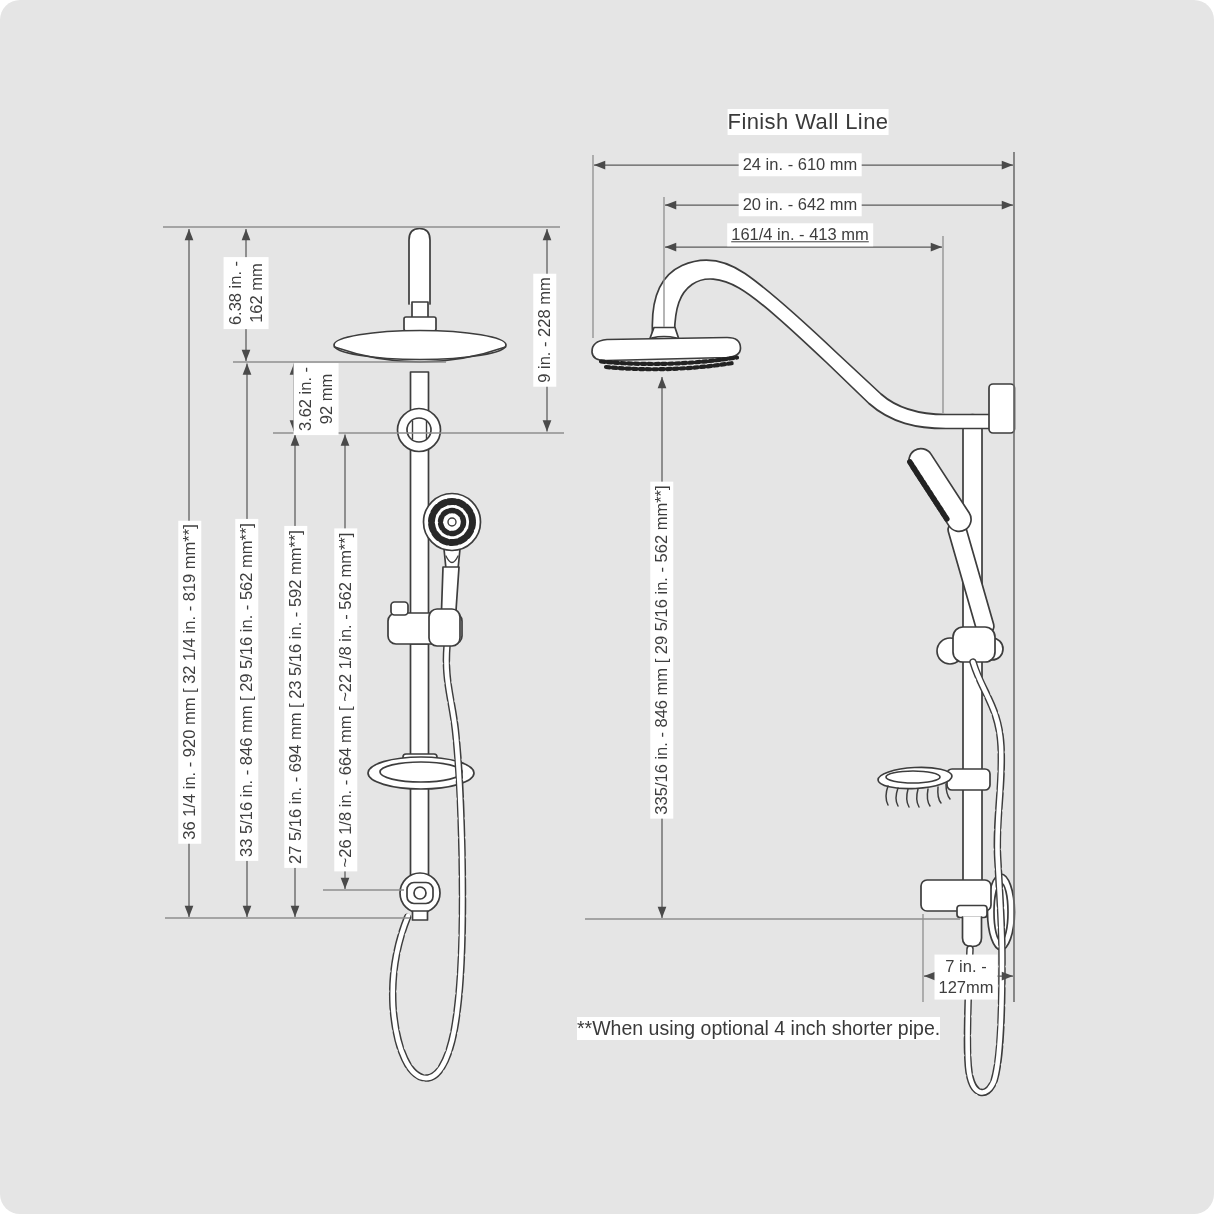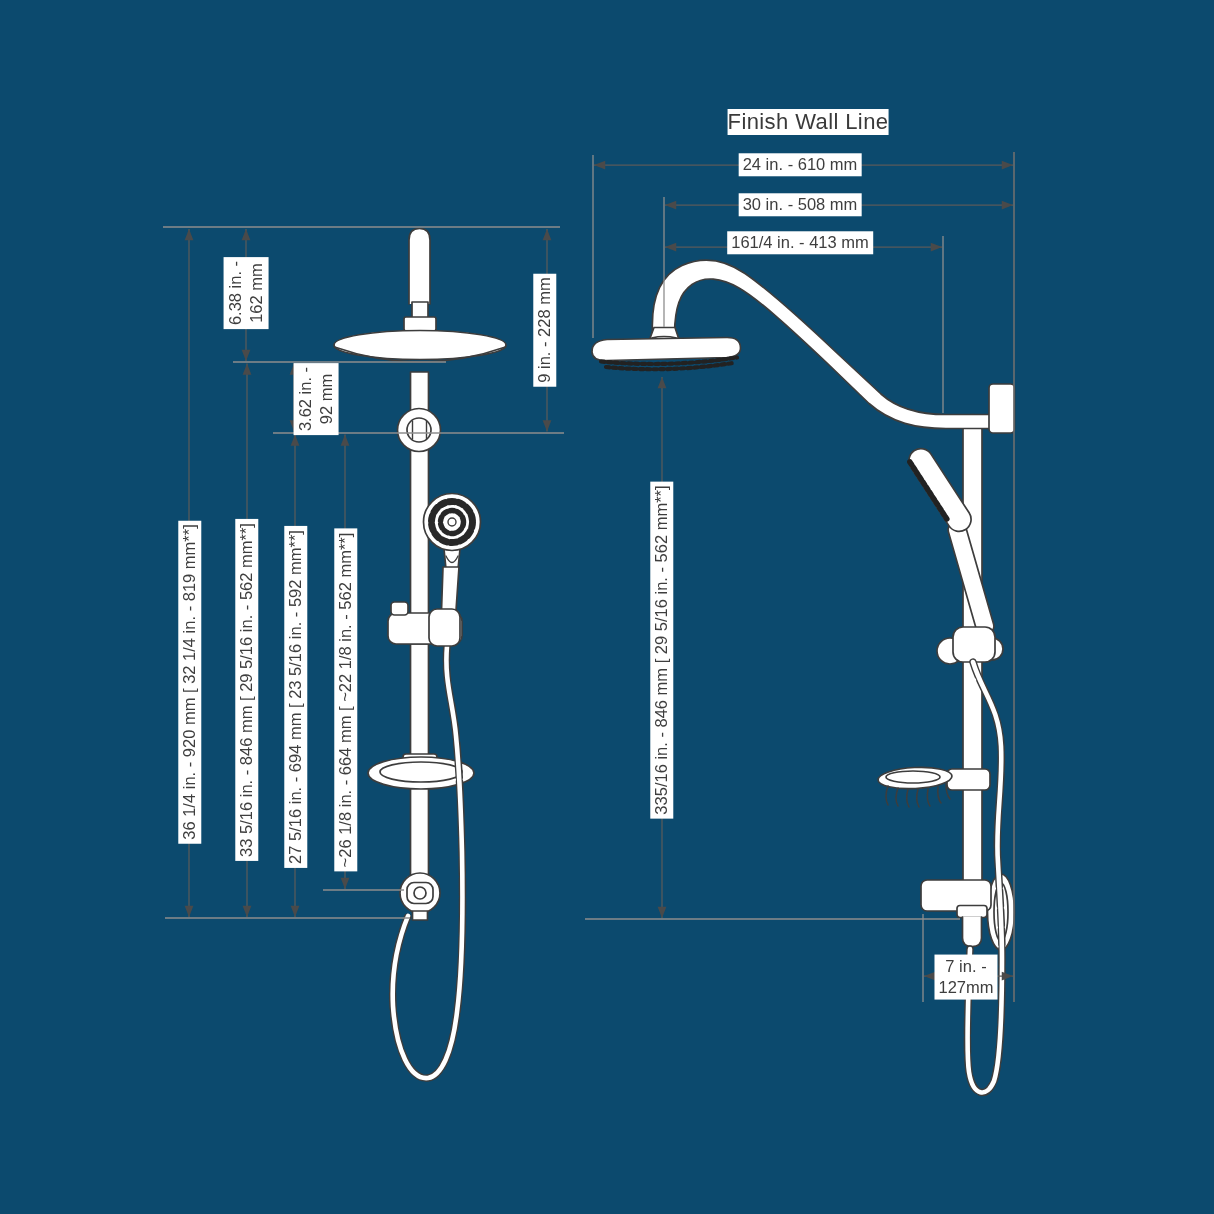--- a/index.html
+++ b/index.html
@@ -1,17 +1,17 @@
 <!DOCTYPE html>
 <html><head>
 <meta charset="utf-8">
 <style>
   html,body{margin:0;padding:0;background:#fff;}
-  #canvas{position:relative;width:1214px;height:1214px;background:#0c4a6e;overflow:hidden;
-          font-family:"Liberation Sans", sans-serif;color:#3d3d3d;}
+  #canvas{position:relative;width:1214px;height:1214px;background:#e5e5e5;overflow:hidden;
+          font-family:"Liberation Sans", sans-serif;color:#3d3d3d;border-radius:20px;}
   #art{position:absolute;left:0;top:0;}
   .lbl{position:absolute;white-space:nowrap;background:#fff;color:#3e3e3e;
        font-size:16.5px;line-height:1.3;padding:1px 4px;text-align:center;}
   .rot{transform:translate(-50%,-50%) rotate(-90deg);}
   .hor{transform:translate(-50%,-50%);}
   .title{position:absolute;transform:translate(-50%,-50%);font-size:22px;color:#3a3a3a;
          letter-spacing:.4px;white-space:nowrap;background:#fff;}
   .footnote{position:absolute;font-size:19.5px;color:#3a3a3a;white-space:nowrap;background:#fff;}
 </style>
 </head>
@@ -146,21 +146,22 @@
     <div>6.38 in. -</div>
     <div>162 mm</div>
   </div>
   <div class="lbl rot" style="left:316px;top:399px;">
     <div>3.62 in. -</div>
     <div>92 mm</div>
   </div>
   <div class="lbl rot" style="left:545px;top:330px;">9 in. - 228 mm</div>
 
   <div class="lbl hor" style="left:800px;top:165px;text-align:center;">24 in. - 610 mm</div>
-  <div class="lbl hor" style="left:800px;top:205px;">30 in. - 508 mm</div>
-  <div class="lbl hor" style="left:800px;top:243px;">161/4 in. - 413 mm</div>
+  <div class="lbl hor" style="left:800px;top:205px;">20 in. - 642 mm</div>
+  <div class="lbl hor" style="left:800px;top:235px;text-decoration:underline;">161/4 in. - 413 mm</div>
   <div class="lbl rot" style="left:662px;top:650px;">335/16 in. - 846 mm [ 29 5/16 in. - 562 mm**]</div>
   <div class="lbl hor" style="left:966px;top:977px;">
     <div>7 in. -</div>
     <div>127mm</div>
   </div>
 
+  <div class="footnote" style="left:577px;top:1017px;">**When using optional 4 inch shorter pipe.</div>
 </div>
 
 </body></html>

